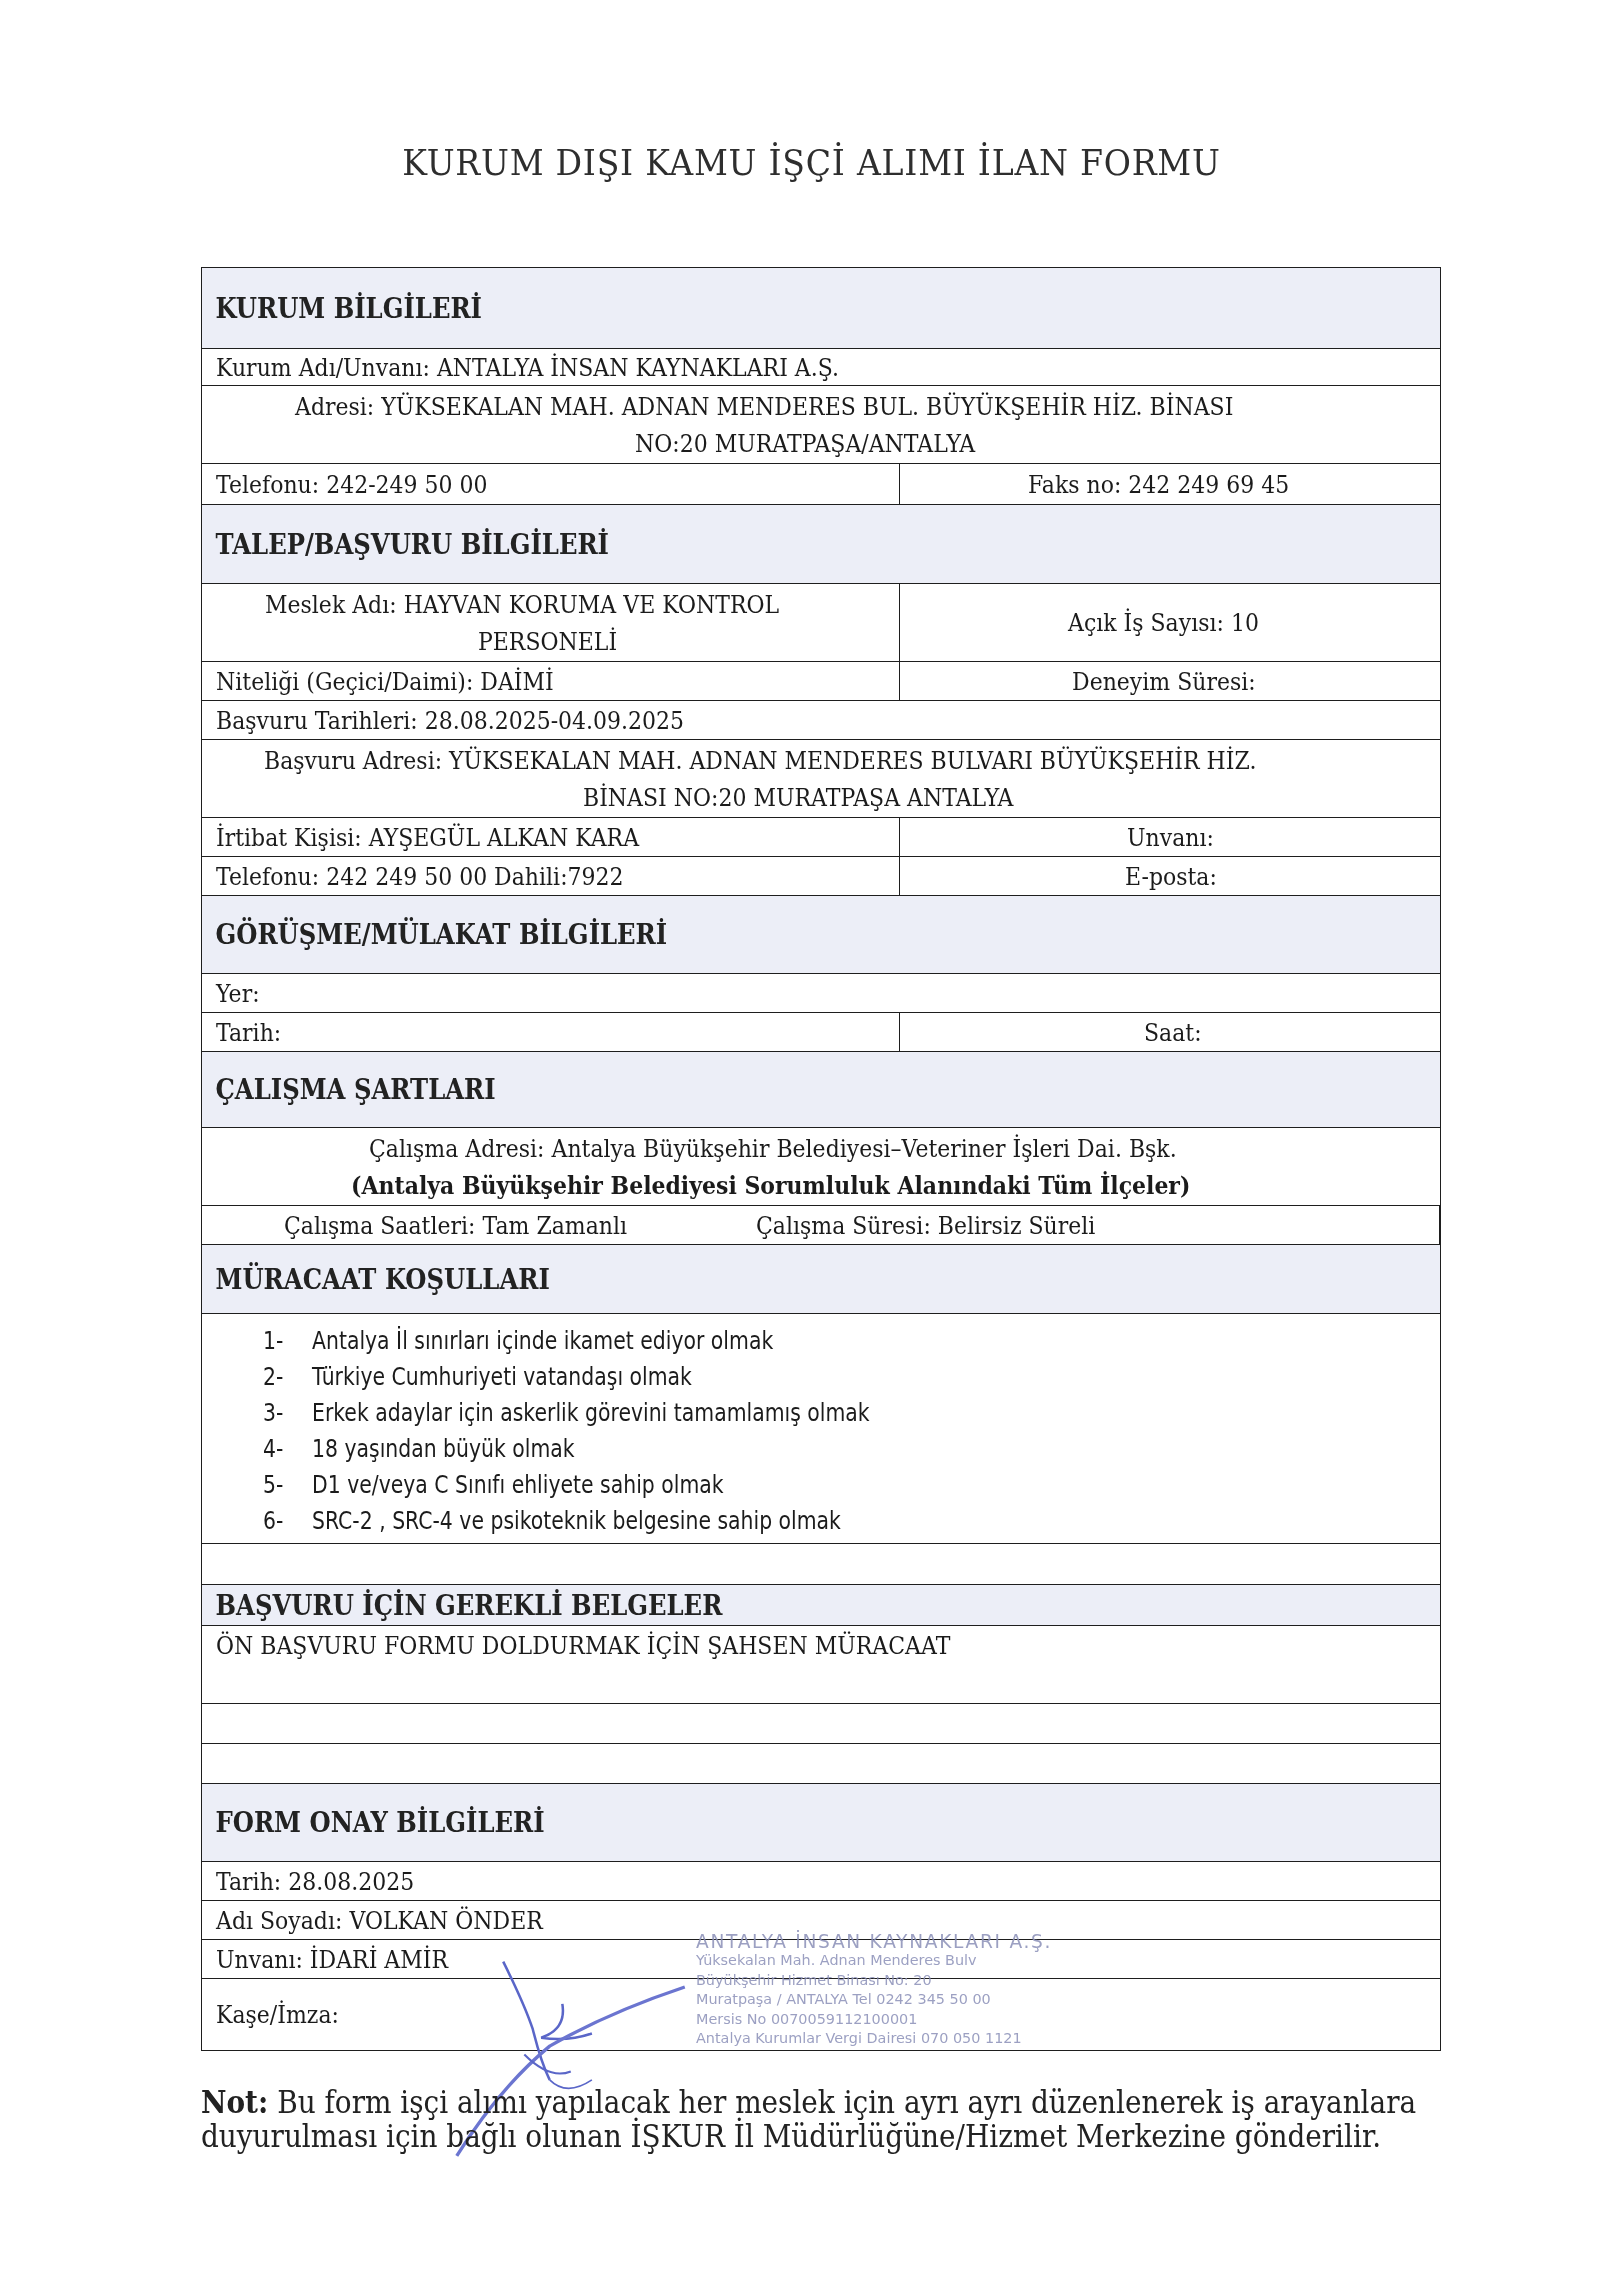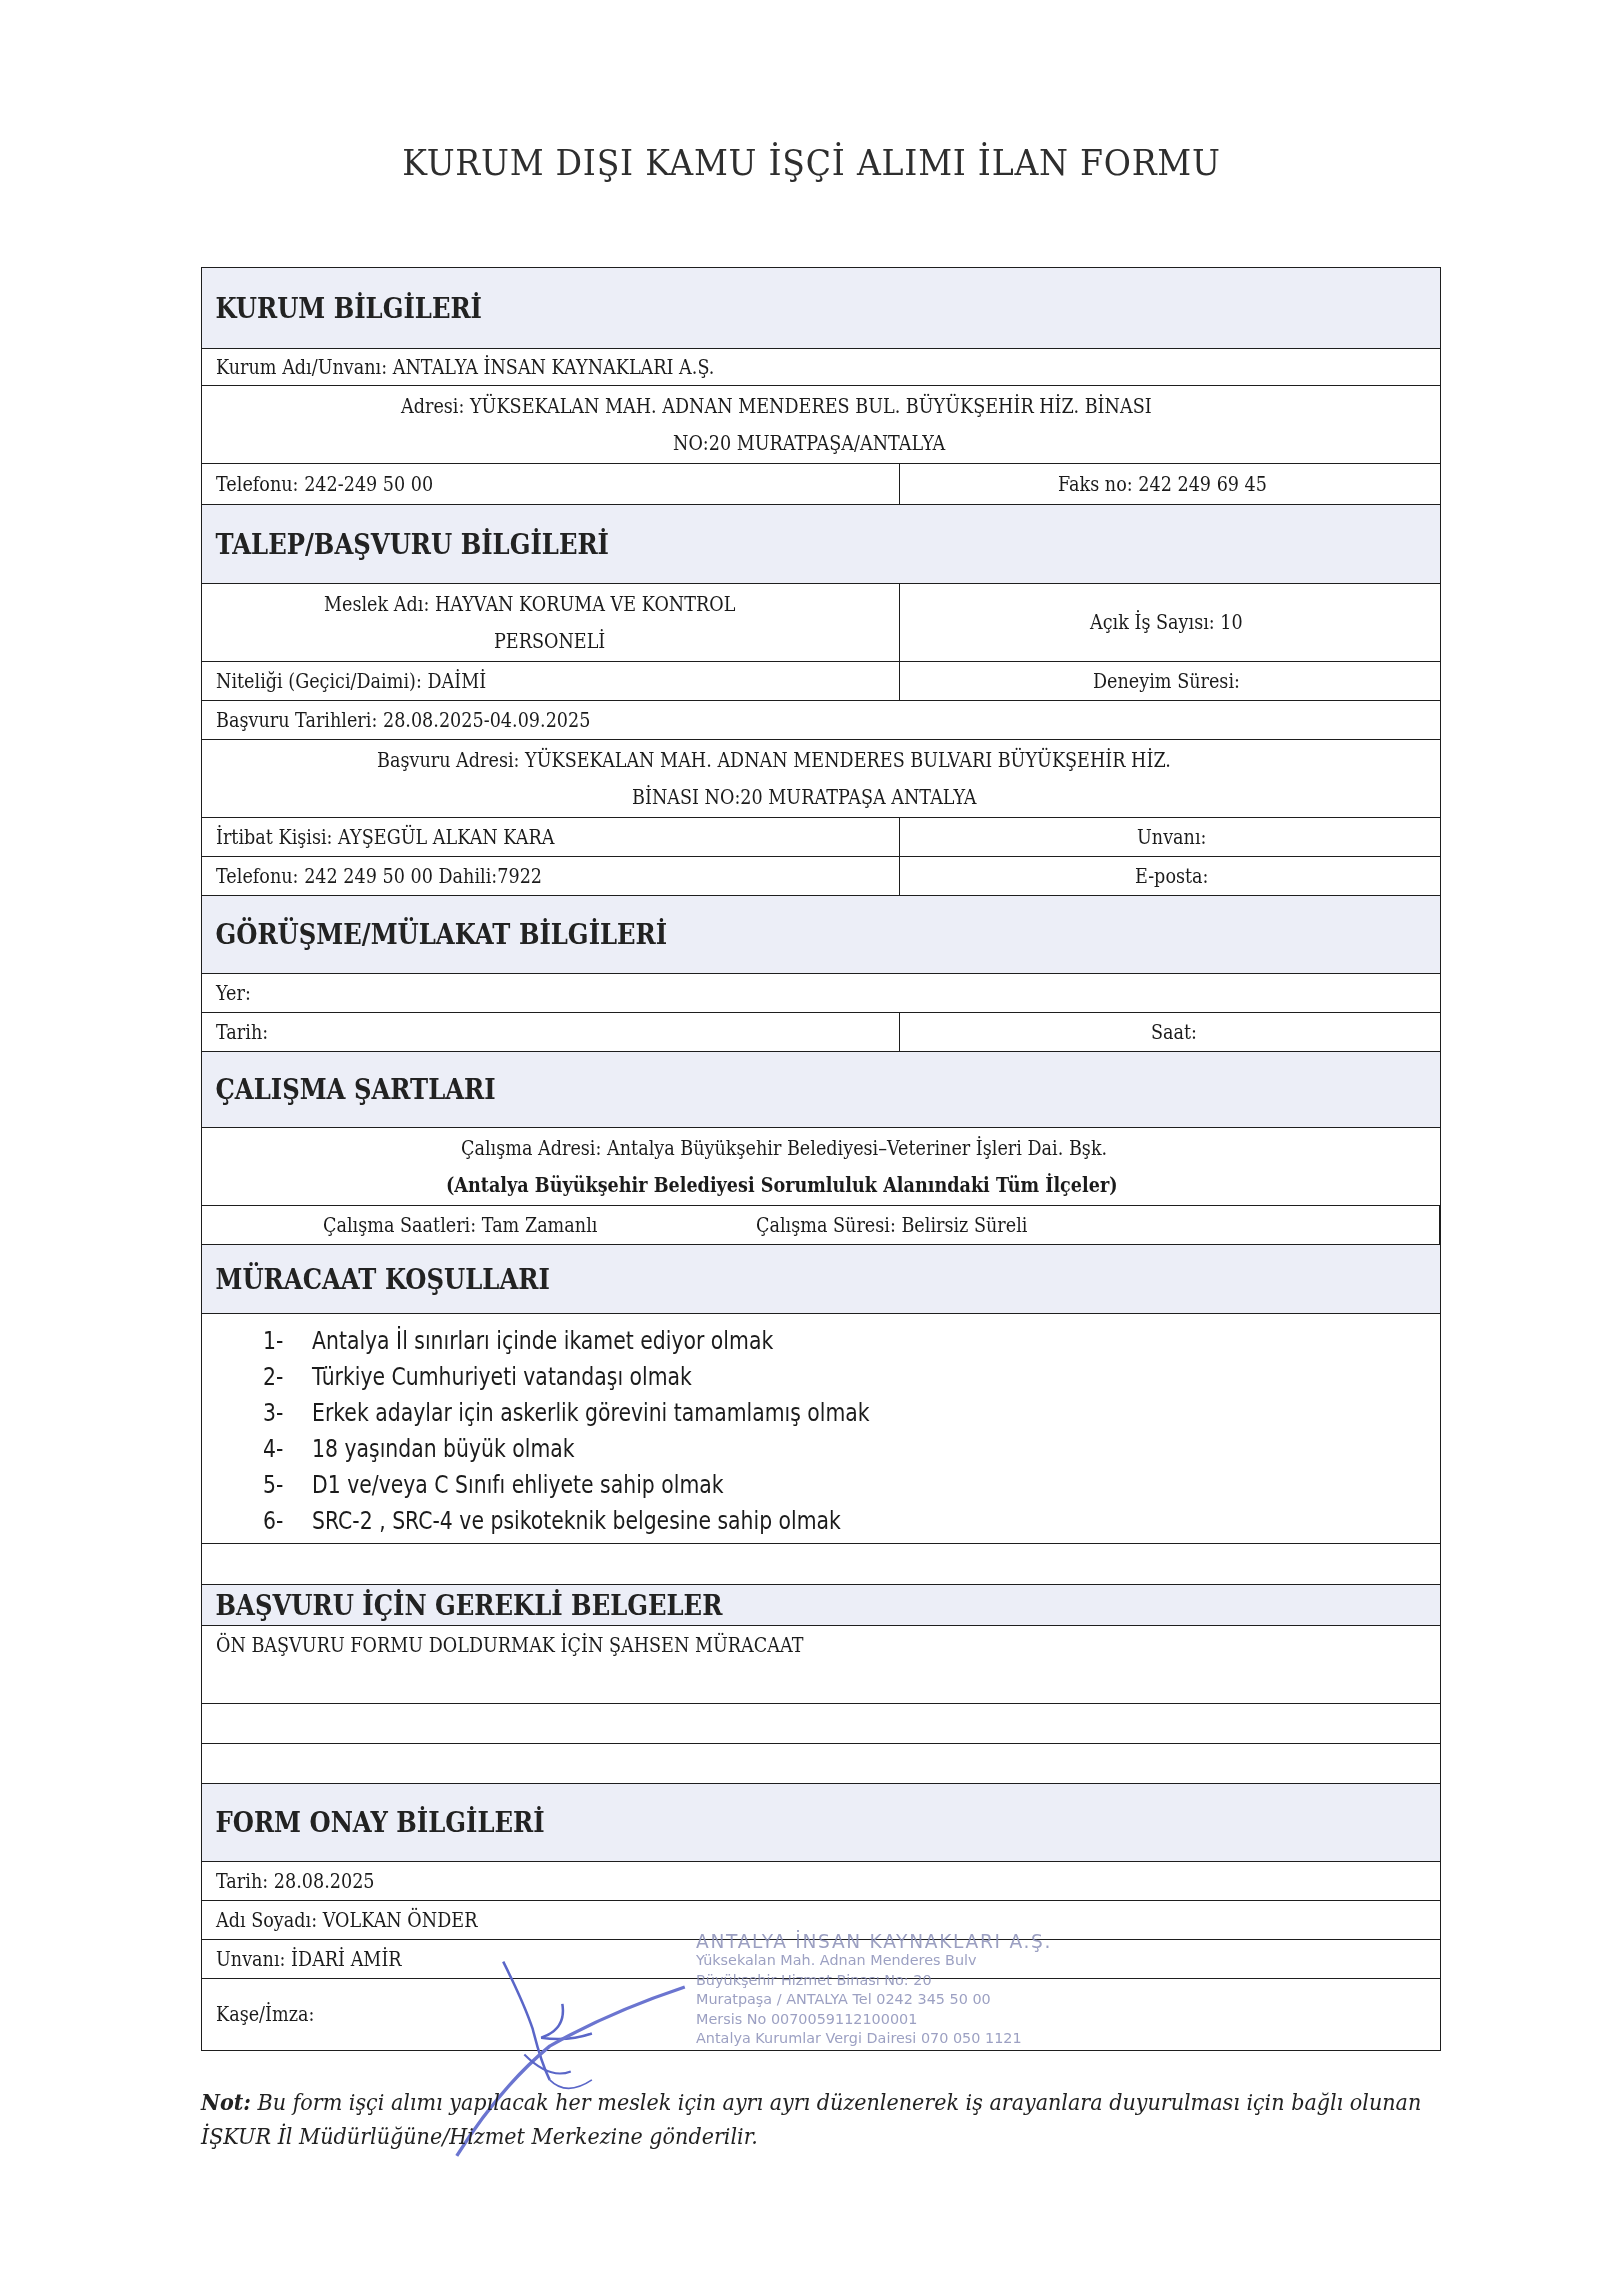--- a/index.html
+++ b/index.html
@@ -17,34 +17,34 @@
       position: absolute; left: 201px; top: 267px; width: 1240px;
       border: 1.7px solid #1e1e1e; box-sizing: border-box;
     }
     .row {
       position: relative; border-bottom: 1.7px solid #1e1e1e; box-sizing: border-box;
       display: flex;
     }
     .row:last-child { border-bottom: none; }
     .hdr { background: #eceef7; align-items: center; }
     .hdr .txt { font-weight: bold; font-size: 27px; padding-left: 15px; color: #222; transform: scaleX(0.9); transform-origin: left center; }
-    .cell { font-size: 20px; padding-left: 13.5px; box-sizing: border-box; display: flex; align-items: center; line-height: 37px; transform-origin: left center; }
+    .cell { font-size: 25px; padding-left: 13.5px; box-sizing: border-box; display: flex; align-items: center; line-height: 37px; transform-origin: left center; }
     .cell span.t { display: inline-block; transform: scaleX(0.88); transform-origin: left center; white-space: nowrap; }
     .c-left { width: 698px; border-right: 1.7px solid #1e1e1e; }
     .c-right { flex: 1; justify-content: center; }
     .c-full { flex: 1; }
     .multi { flex-direction: column; align-items: center; justify-content: center; }
     .bold { font-weight: bold; }
     .cond-list { padding: 8.5px 0 6.8px 61px; font-family: "DejaVu Sans", "Liberation Sans", sans-serif; font-size: 24px; line-height: 36px; }
     .cond-item { display: flex; }
     .cond-item .num { width: 49px; display: inline-block; transform: scaleX(0.85); transform-origin: left center; }
     .cond-item .ctext { display: inline-block; transform: scaleX(0.85); transform-origin: left center; white-space: nowrap; }
     .note {
       position: absolute; left: 201px; top: 2085px; width: 1251px;
-      font-style: italic; font-size: 23px; line-height: 34px; color: #222;
+      font-size: 31px; line-height: 34px; color: #222;
     }
     .note .inner { display: inline-block; transform: scaleX(0.9); transform-origin: left top; width: 1387px; }
     .stamp {
       position: absolute; left: 696px; top: 1932px; width: 406px; color: #8b90b8;
       font-family: "DejaVu Sans", "Liberation Sans", sans-serif; font-size: 14.4px; line-height: 19.4px;
       opacity: 0.85;
     }
     .stamp .l0 { font-size: 18.6px; letter-spacing: 1.7px; }
     .sig { position: absolute; left: 423px; top: 1953px; }
   </style>

